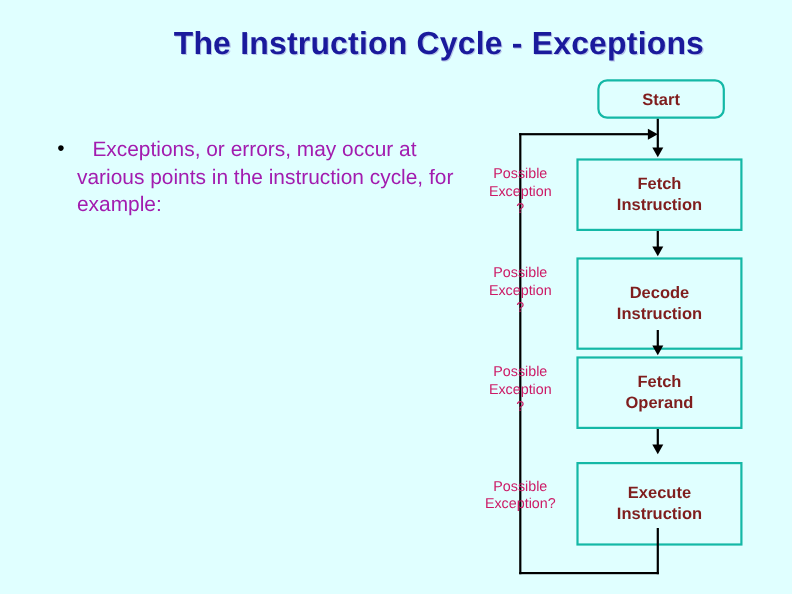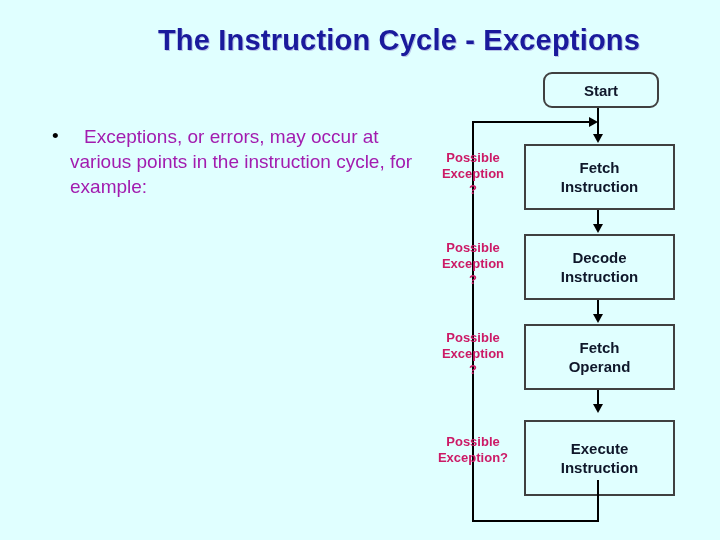--- a/index.html
+++ b/index.html
@@ -60,30 +60,30 @@
     line-height: 25px;
     color: #a21caf;
     text-indent: 14px;
     width: 360px;
   }
 
   
   .fc-box {
     position: absolute;
     box-sizing: border-box;
-    border: 2px solid #404040;
+    border: 2px solid #14b8a6;
     background: #e0ffff;
     display: flex;
     align-items: center;
     justify-content: center;
     text-align: center;
     font-size: 15px;
     font-weight: bold;
     line-height: 19px;
-    color: #0f172a;
+    color: #7f1d1d;
   }
   .fc-box.rounded {
     border-radius: 9px;
   }
 
   
   .vline {
     position: absolute;
     width: 2px;
     background: #000;
@@ -109,21 +109,21 @@
     border-top: 5px solid transparent;
     border-bottom: 5px solid transparent;
     border-left: 9px solid #000;
   }
 
   
   .exc-label {
     position: absolute;
     text-align: center;
     font-size: 13px;
-    font-weight: bold;
+    font-weight: normal;
     line-height: 16px;
     color: #cc1a66;
     width: 110px;
   }
 </style>
 </head>
 <body>
 
 <div id="slide">
 
@@ -142,21 +142,21 @@
   <div class="arrow-down" style="left:593px; top:134px;"></div>
 
   <div class="fc-box" style="left:524px; top:144px; width:151px; height:66px;">
       <span style="white-space:pre-line;">Fetch
 Instruction</span>
     </div>
 
   <div class="vline" style="left:597px; top:210px; height:19px;"></div>
   <div class="arrow-down" style="left:593px; top:224px;"></div>
 
-  <div class="fc-box" style="left:524px; top:234px; width:151px; height:66px;">
+  <div class="fc-box" style="left:524px; top:234px; width:151px; height:84px;">
       <span style="white-space:pre-line;">Decode
 Instruction</span>
     </div>
 
   <div class="vline" style="left:597px; top:300px; height:19px;"></div>
   <div class="arrow-down" style="left:593px; top:314px;"></div>
 
   <div class="fc-box" style="left:524px; top:324px; width:151px; height:66px;">
       <span style="white-space:pre-line;">Fetch
 Operand</span>

